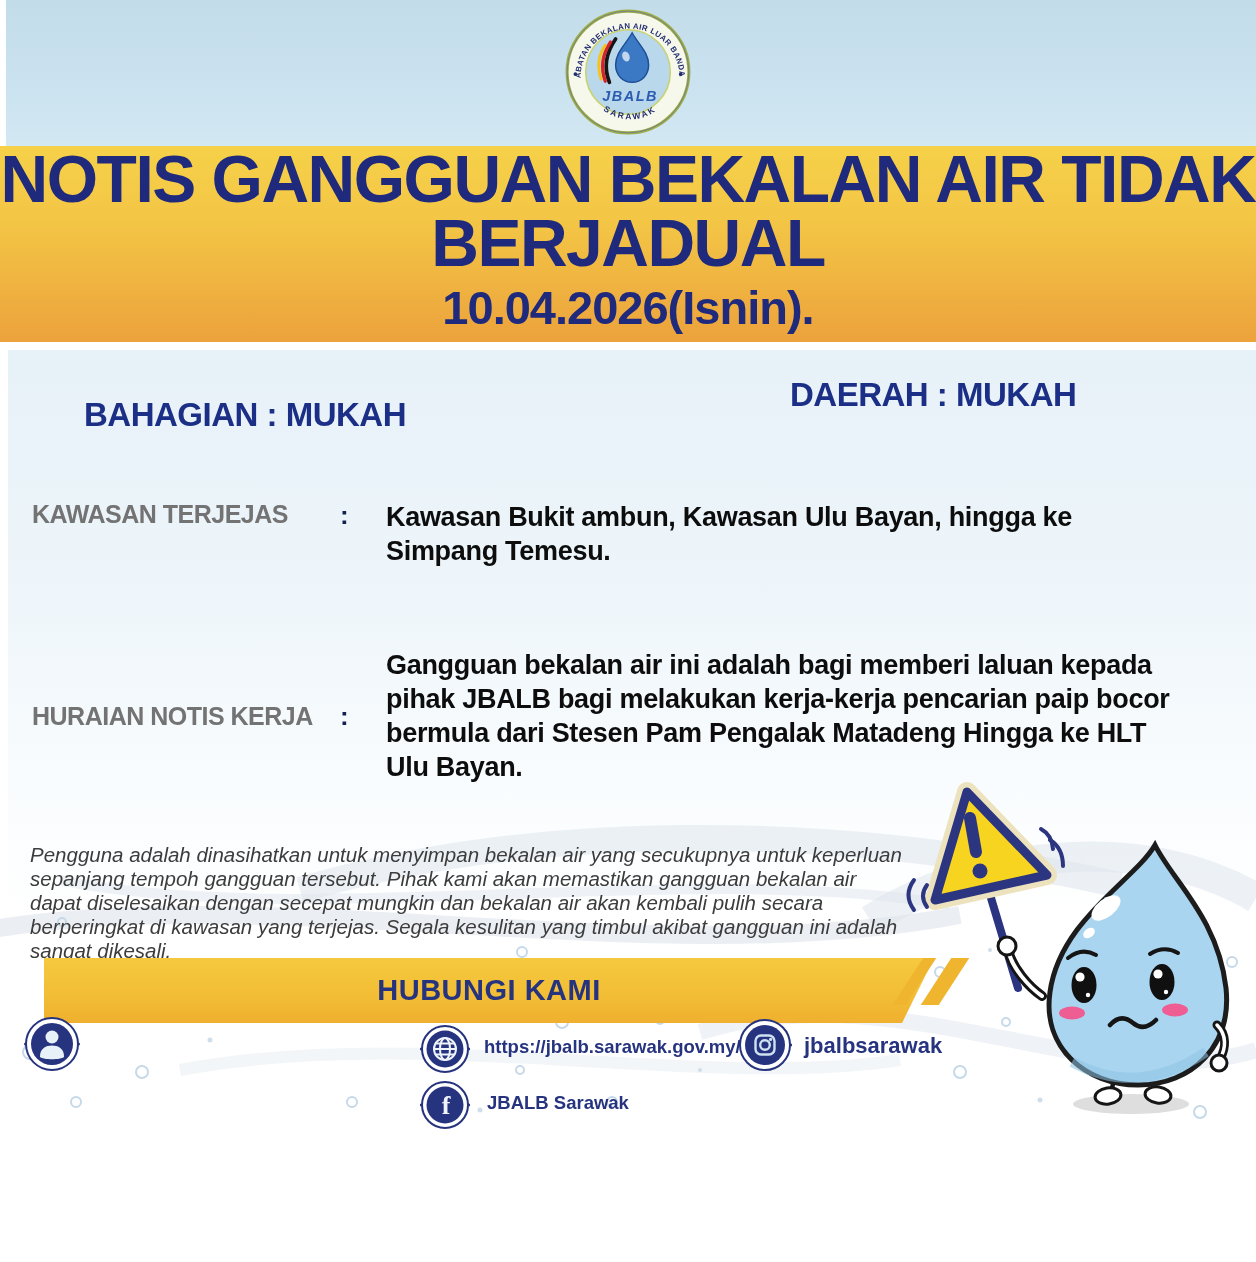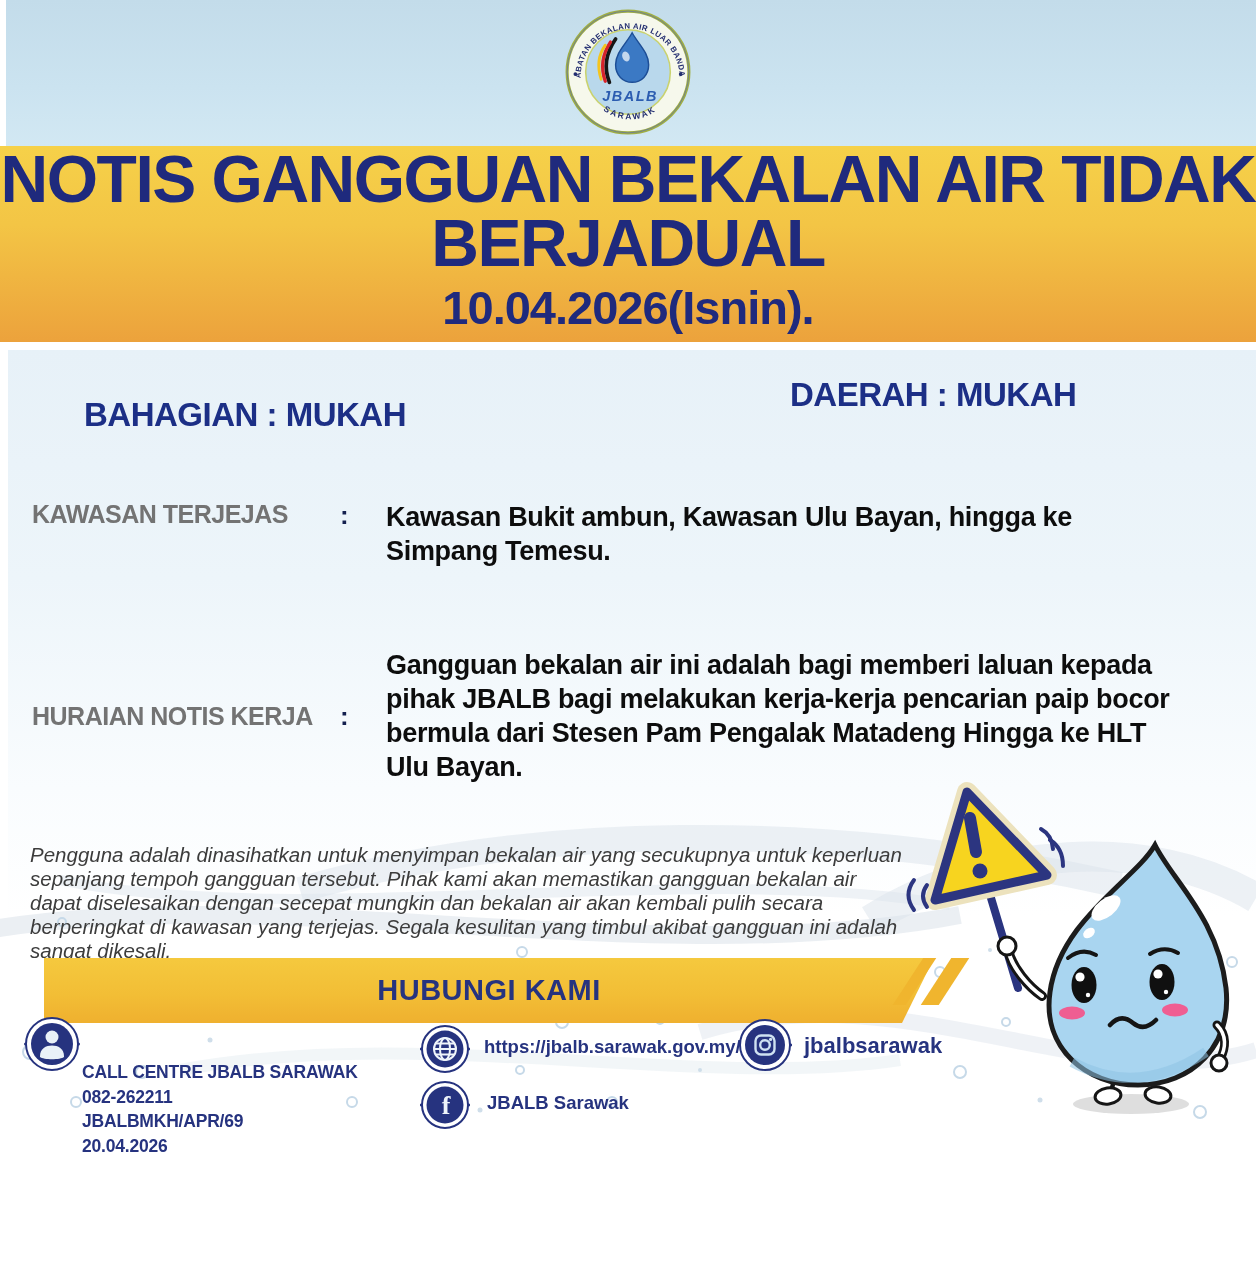--- a/index.html
+++ b/index.html
@@ -143,26 +143,20 @@
   <div class="abs icon-wrap" style="left:24px;top:1016px;">
     <svg width="56" height="56" viewBox="0 0 56 56">
       <circle cx="28" cy="28" r="26" fill="#ffffff" stroke="#26337f" stroke-width="2"></circle>
       <circle cx="28" cy="28" r="21" fill="#26337f"></circle>
       <circle cx="28" cy="21" r="6.5" fill="#e9f1f8"></circle>
       <path d="M16,40 C16,32.5 22,29.5 28,29.5 C34,29.5 40,32.5 40,40 L40,41 C36.5,44 19.5,44 16,41 Z" fill="#e9f1f8"></path>
       <circle cx="1.5" cy="28" r="1.5" fill="#26337f"></circle>
         <circle cx="54.5" cy="28" r="1.5" fill="#26337f"></circle>
     </svg>
   </div>
-  <div class="abs contact-text cc-lines">
-    <div>CALL CENTRE JBALB SARAWAK</div>
-    <div>082-262211</div>
-    <div>JBALBMKH/APR/69</div>
-    <div>20.04.2026</div>
-  </div>
 
   <div class="abs icon-wrap" style="left:420px;top:1024px;">
     <svg width="50" height="50" viewBox="0 0 50 50">
       <circle cx="25" cy="25" r="23" fill="#ffffff" stroke="#26337f" stroke-width="2"></circle>
       <circle cx="25" cy="25" r="18.5" fill="#26337f"></circle>
       <g fill="none" stroke="#eef4fa" stroke-width="2">
         <circle cx="25" cy="25" r="11"></circle>
         <ellipse cx="25" cy="25" rx="5" ry="11"></ellipse>
         <line x1="14" y1="25" x2="36" y2="25"></line>
         <line x1="15.5" y1="19.5" x2="34.5" y2="19.5"></line>

